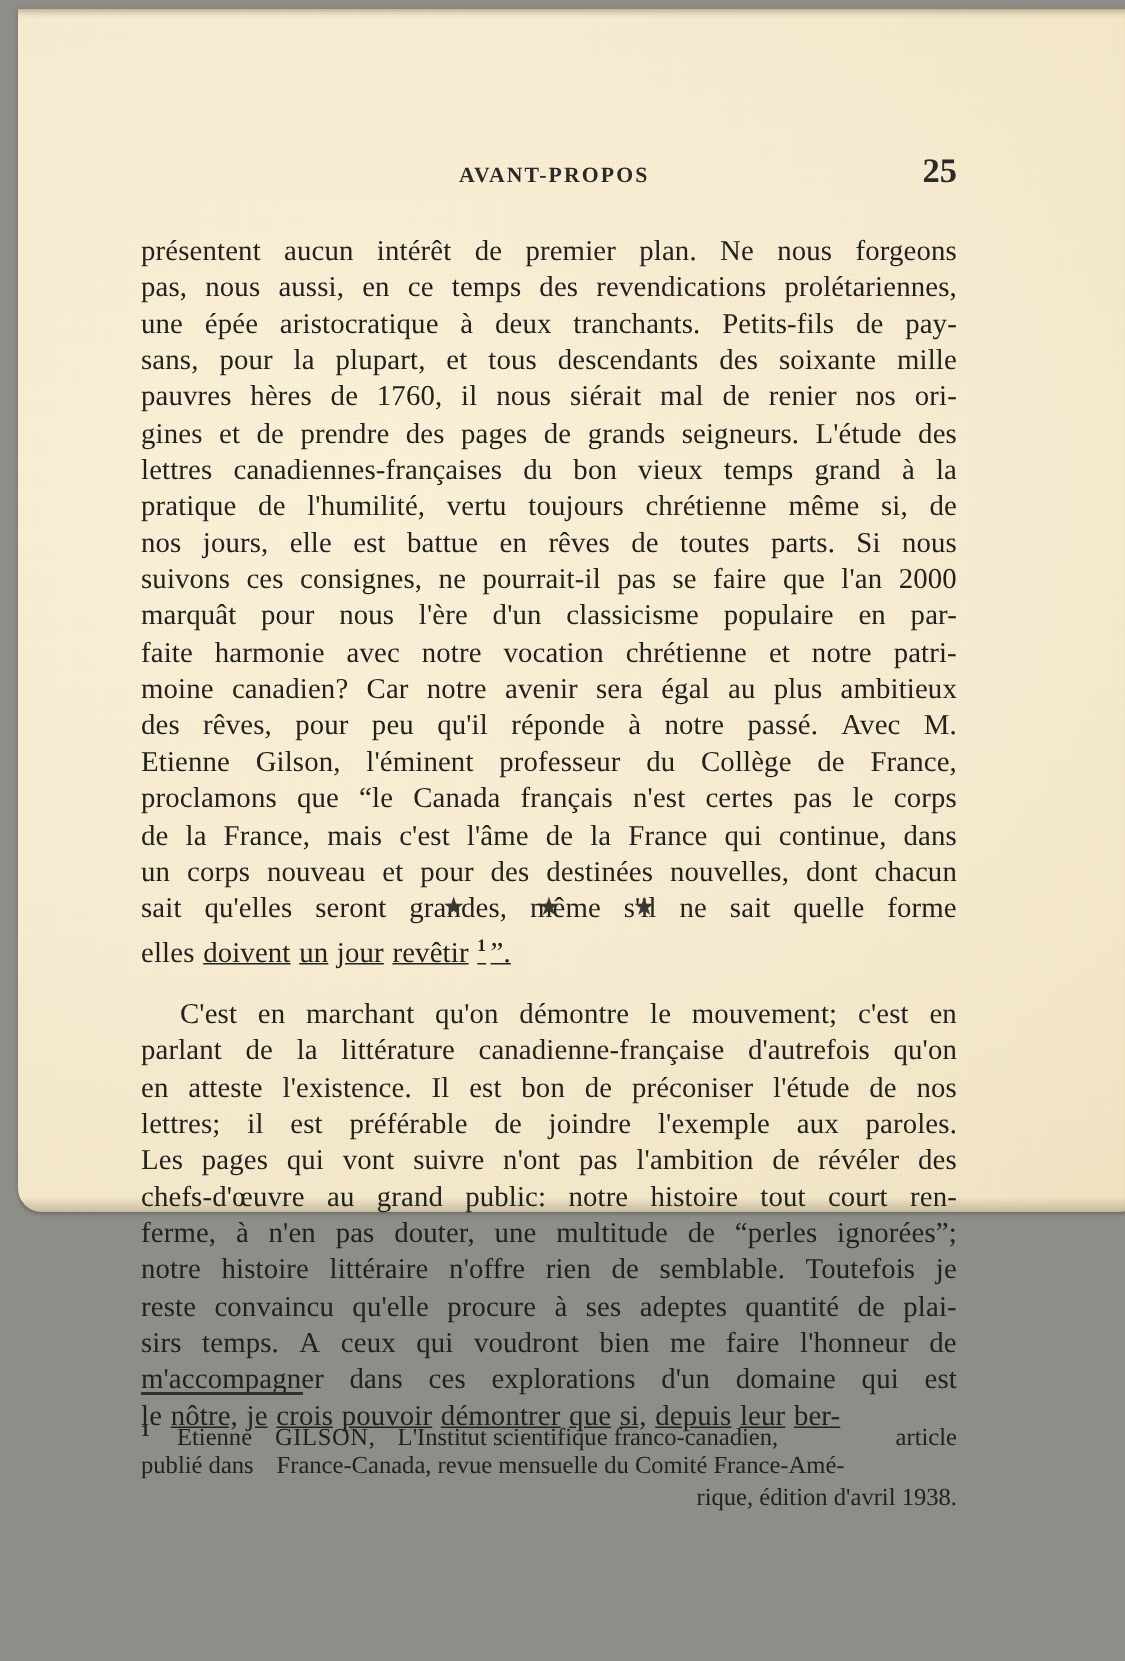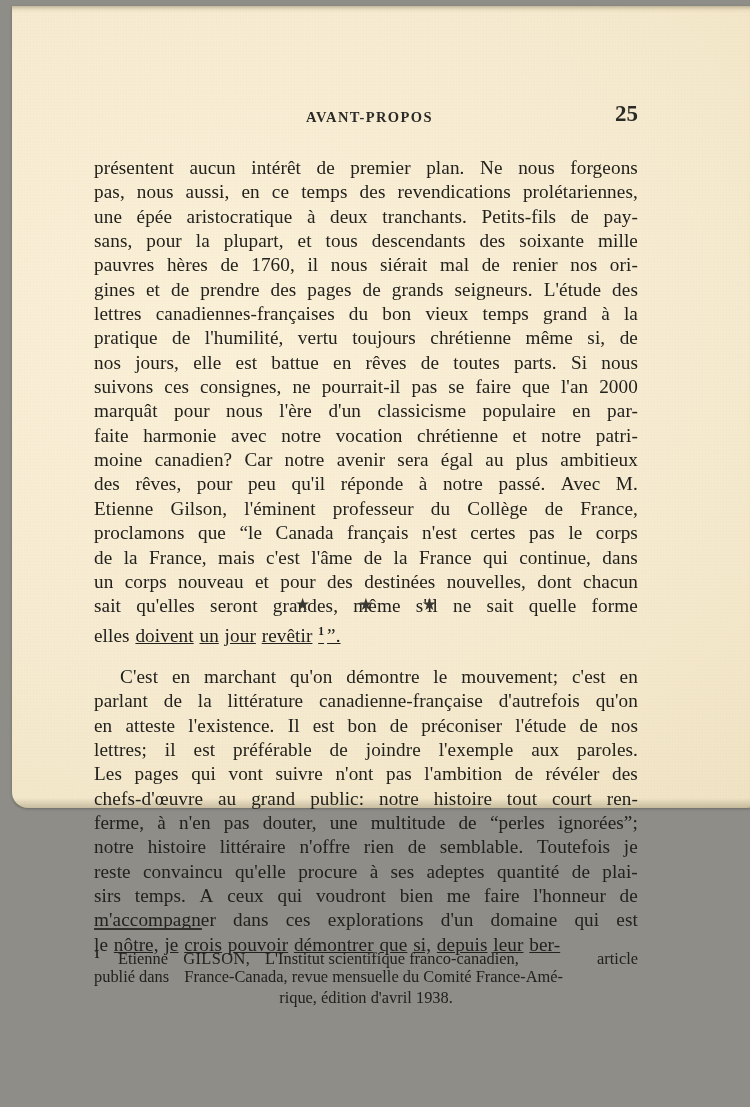--- a/index.html
+++ b/index.html
@@ -172,21 +172,21 @@
   }
   #footnote-block .fline {
     display: flex;
     flex-direction: row;
     justify-content: space-between;
     align-items: baseline;
     white-space: nowrap;
     height: 21.5px;
   }
   #footnote-block .fline.last {
-    justify-content: center;
+    justify-content: flex-end;
   }
   .fn-marker {
     font-size: 11.5px;
     vertical-align: super;
     font-weight: 700;
   }
   .smallcaps {
     font-variant: small-caps;
     letter-spacing: 0.4px;
   }

